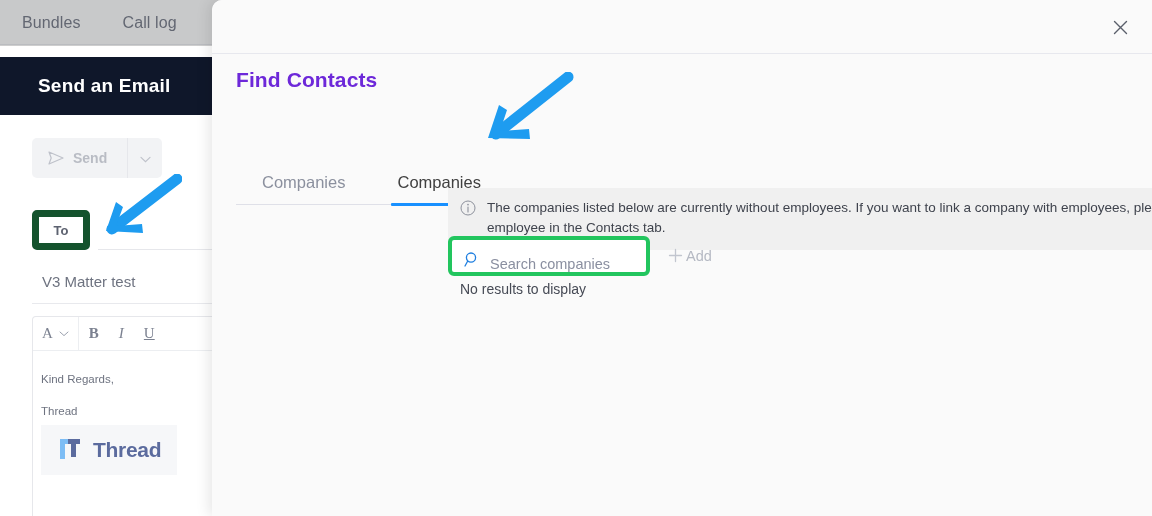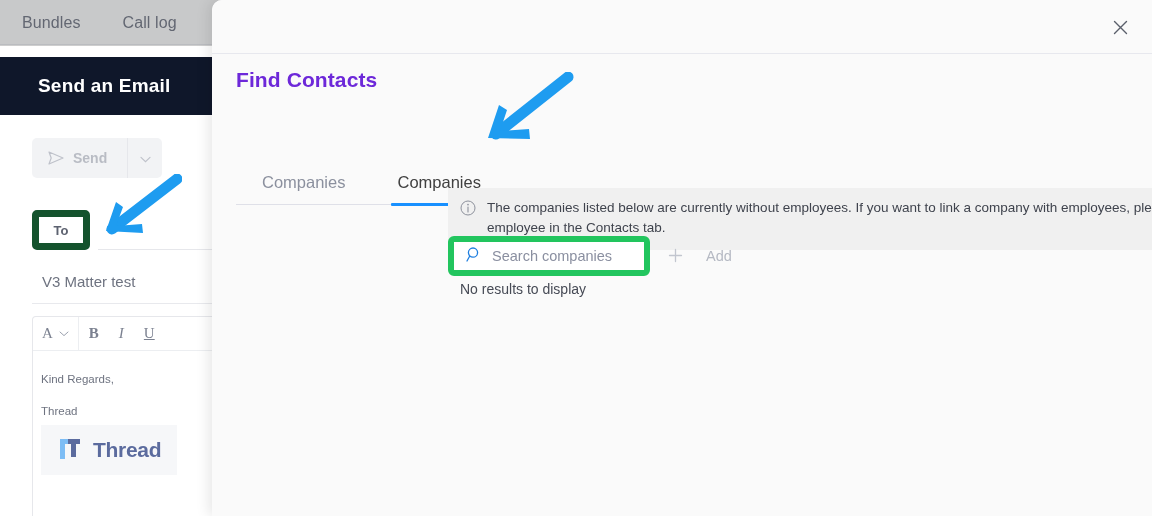--- a/index.html
+++ b/index.html
@@ -211,30 +211,30 @@
     max-width: 840px;
   }
 
   .search-row {
     position: absolute; left: 236px; top: 236px;
     display: flex; align-items: center; gap: 14px;
   }
   .search-box {
     width: 202px; height: 40px;
     background: #fff;
-    border: 6px solid #22c55e;
+    border: 4px solid #22c55e;
     border-radius: 6px;
-    display: flex; align-items: center; gap: 9px;
+    display: flex; align-items: flex-end; gap: 9px;
     padding: 0 12px;
   }
   .search-placeholder {
     font-size: 14.5px; color: #8a8fa0;
   }
   .add-btn {
-    display: flex; align-items: center; gap: 23px;
+    display: flex; align-items: center; gap: 3px;
     color: #b5b9c3; font-size: 14.5px;
     padding: 6px 4px;
   }
   .plus-icon { font-size: 19px; line-height: 1; color: #c2c6cf; font-weight: 300; }
 
   .no-results {
     position: absolute; left: 248px; top: 281px;
     font-size: 14px; color: #464a55;
   }
 

